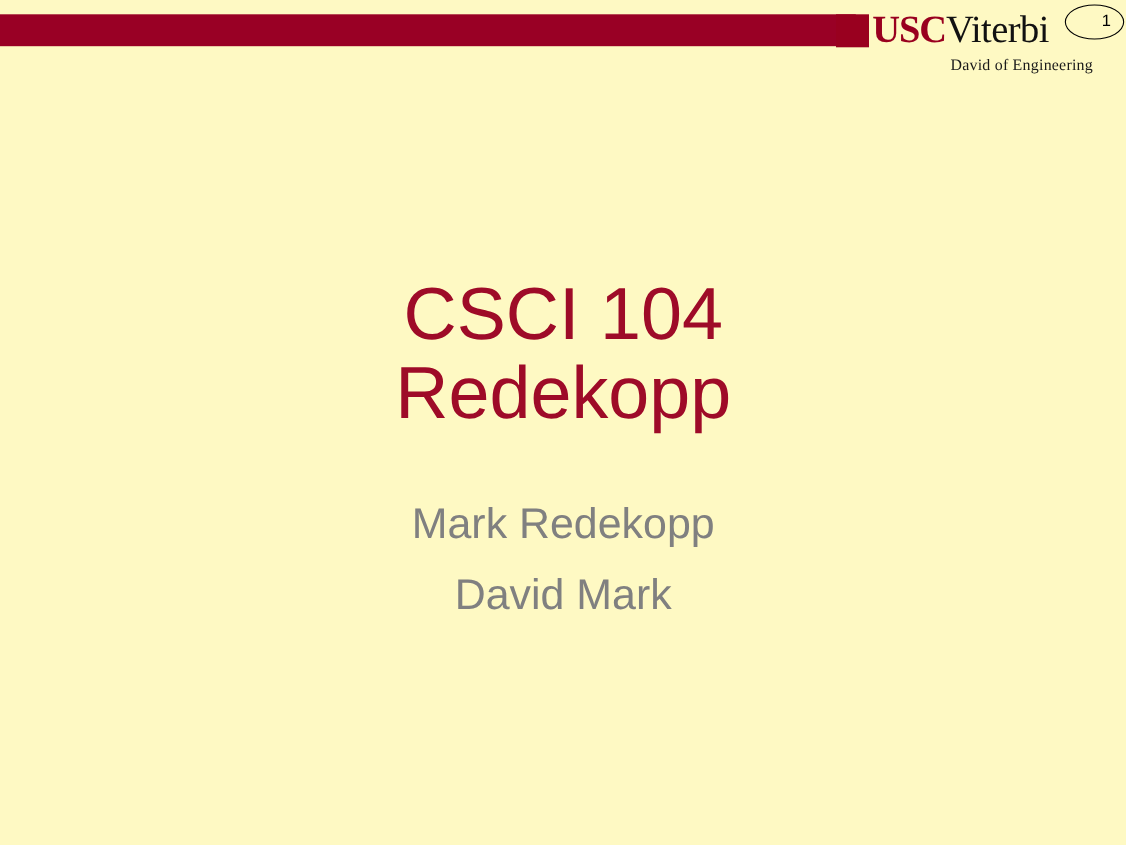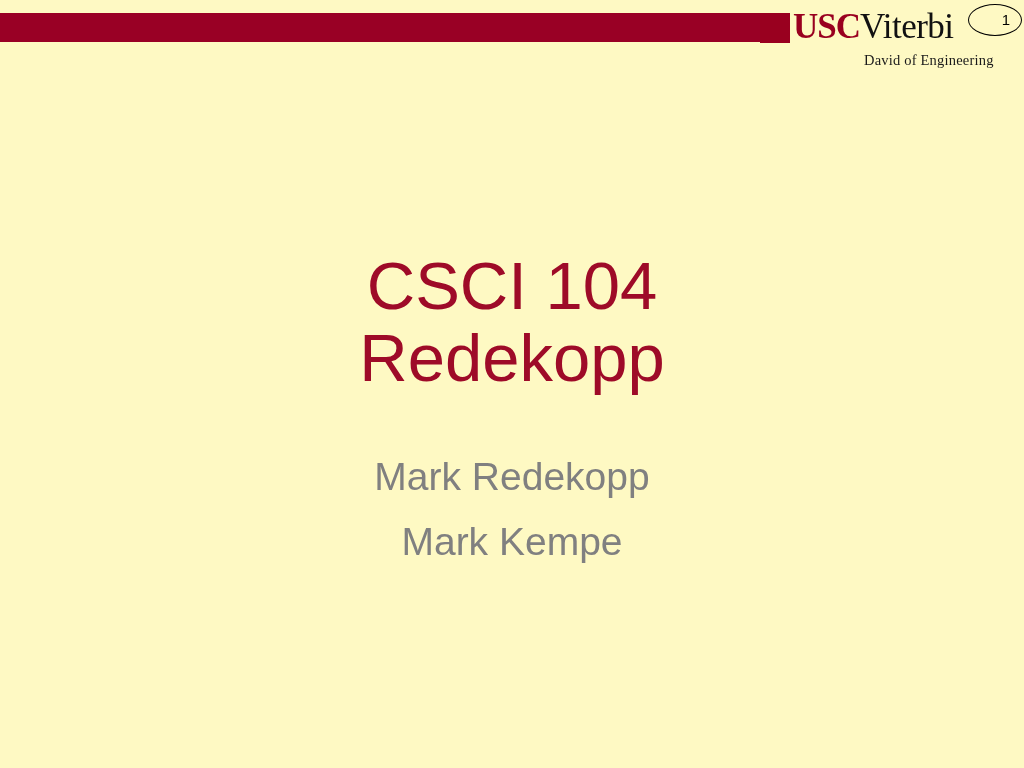--- a/index.html
+++ b/index.html
@@ -153,16 +153,16 @@
     <span class="page-number-text">1</span>
   </div>
 
   <div class="title-block">
     <div class="title-line">CSCI 104</div>
     <div class="title-line">Redekopp</div>
   </div>
 
   <div class="author-block">
     <div class="author-line">Mark Redekopp</div>
-    <div class="author-line">Mark Kempe</div>
+    <div class="author-line">David Mark</div>
   </div>
 
 </div>
 
 </body></html>

